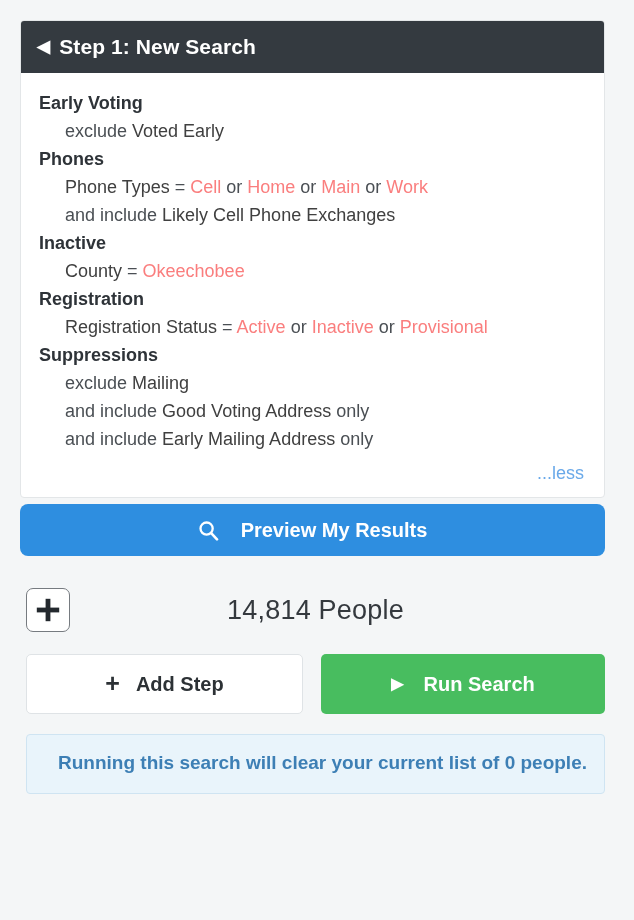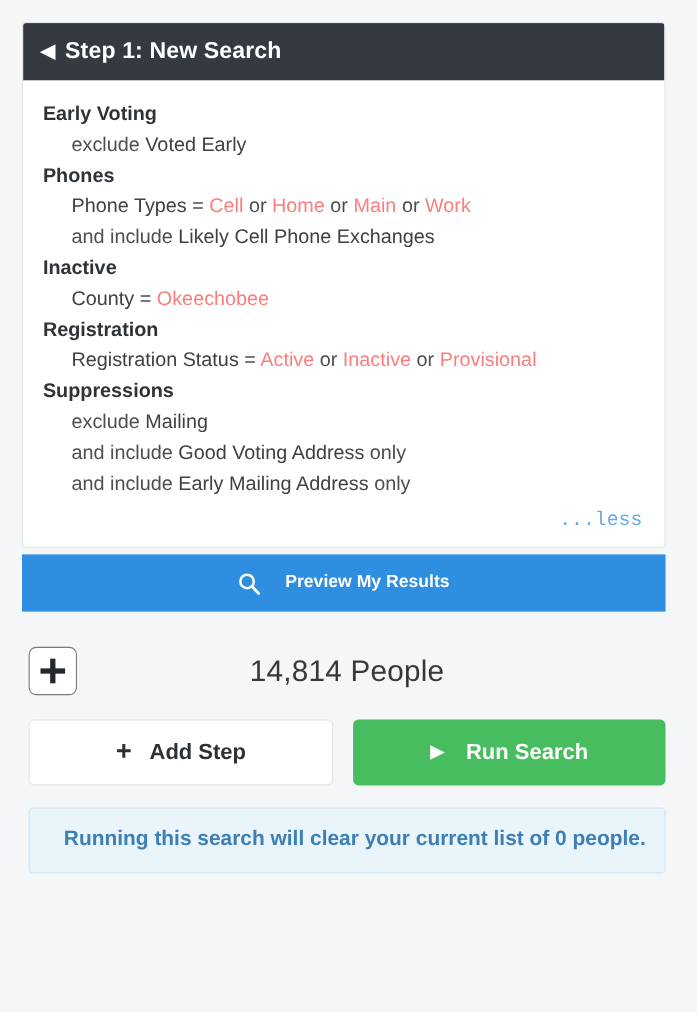--- a/index.html
+++ b/index.html
@@ -73,39 +73,38 @@
   }
   .field { color: #404040; }
   .value { color: #fa7e7e; }
   .op { color: #4a4f54; }
 
   .less-row {
     text-align: right;
     line-height: 28px;
     padding-top: 6px;
     padding-right: 2px;
-    font-family: Liberation Mono, monospace;
   }
   .less-link {
     color: #6aa9e9;
     font-size: 18px;
     cursor: pointer;
   }
 
   
   .preview-btn {
     margin-top: 6px;
     width: 585px;
     height: 52px;
     background: #2e8ee0;
     border: none;
-    border-radius: 0;
-    color: #ffffff;
-    font-family: "Liberation Sans", sans-serif;
-    font-size: 16px;
+    border-radius: 8px;
+    color: #ffffff;
+    font-family: "Liberation Sans", sans-serif;
+    font-size: 20px;
     font-weight: bold;
     display: flex;
     align-items: center;
     justify-content: center;
     cursor: pointer;
     box-sizing: border-box;
   }
   .preview-btn .magnifier {
     display: inline-flex;
     align-items: center;

